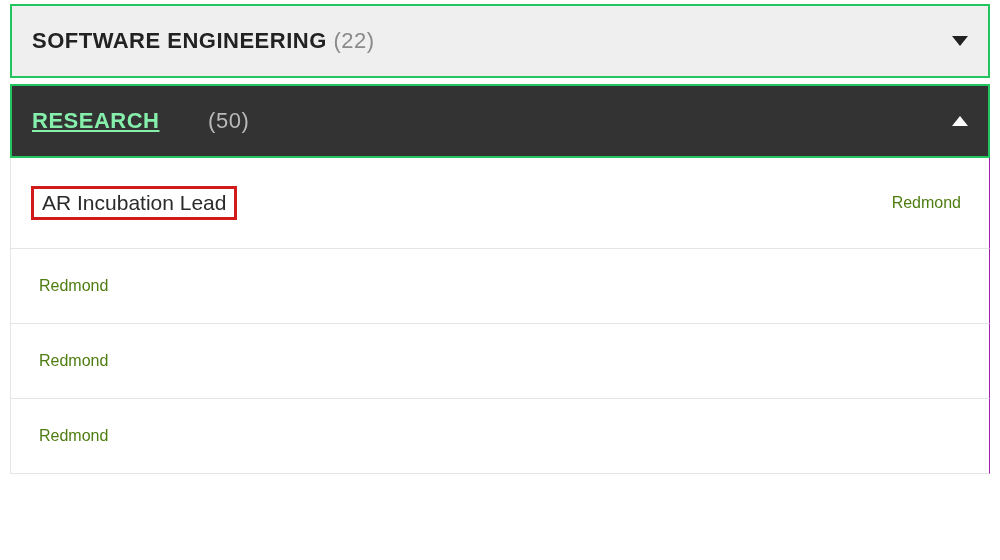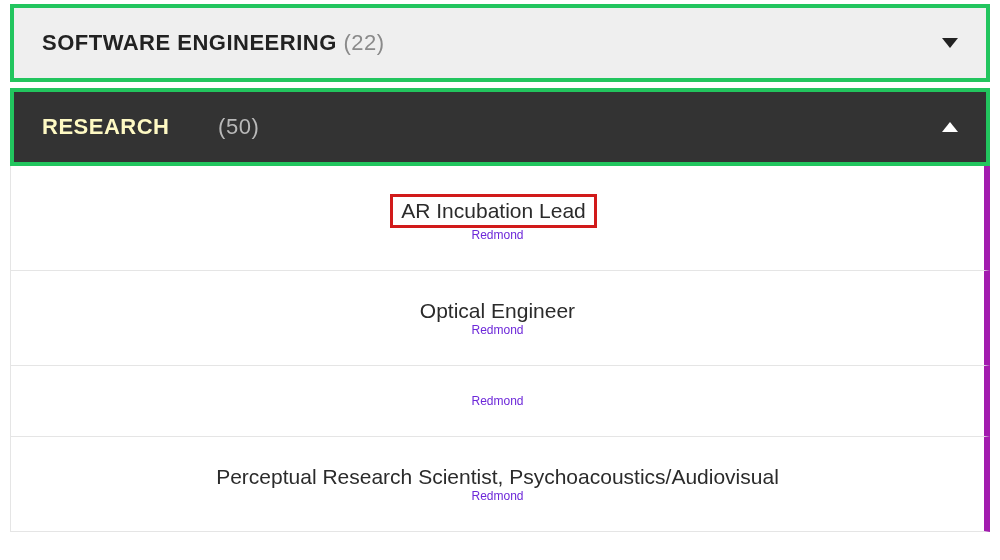--- a/index.html
+++ b/index.html
@@ -3,49 +3,48 @@
 <meta charset="utf-8">
 <style>
   * { box-sizing: border-box; margin: 0; padding: 0; }
   html, body { width: 1000px; height: 560px; font-family: "Segoe UI", "Helvetica Neue", Arial, sans-serif; background: #fff; }
   .container { width: 1000px; padding: 4px 10px 0 10px; }
   .category {
     width: 100%;
     display: flex;
     align-items: center;
     justify-content: space-between;
-    padding: 22px 28px;
-    border: 4px solid #22c55e;
+    padding: 22px 20px;
+    border: 2px solid #22c55e;
     margin-top: 6px;
     cursor: pointer;
   }
   .category.light { background: #efefef; margin-top: 0; }
   .category.white { background: #ffffff; }
   .category.dark  { background: #333333; }
   .cat-label { font-size: 22px; letter-spacing: 0.5px; }
   .cat-name  { font-weight: 600; color: #222; }
   .cat-count { color: #8a8a8a; font-weight: 400; }
-  .dark .cat-name  { color: #fef9c3; font-weight: 700; }
+  .dark .cat-name  { color: #86efac; font-weight: 700; text-decoration: underline; }
   .dark .cat-count { color: #b9b9b9; margin-left: 42px; }
   .chevron { font-size: 0; }
   .chevron svg { width: 16px; height: 10px; display: block; }
   .job-row {
     display: flex;
     align-items: center;
     justify-content: space-between;
     padding: 28px 28px;
     border-left: 1px solid #e5e5e5;
-    border-right: 6px solid #a21caf;
+    border-right: 1px solid #a21caf;
     border-bottom: 1px solid #e5e5e5;
     background: #fff;
     cursor: pointer;
-    flex-direction: column;
   }
   .job-title { font-size: 21px; color: #2b2b2b; font-weight: 300; }
-  .job-loc   { font-size: 12px; color: #6d28d9; text-align: center; }
+  .job-loc   { font-size: 16px; color: #4d7c0f; text-align: center; }
   .highlight-box {
     border: 3px solid #d11a1a;
     padding: 2px 8px;
     margin-left: -8px;
     display: inline-block;
   }
   .count-wrap::before { content: "("; }
   .count-wrap::after  { content: ")"; }
 </style>
 </head>
@@ -79,26 +78,24 @@
   </div>
 
   <div class="job-row">
     <span class="job-title">
       <span class="highlight-box">AR Incubation Lead</span>
     </span>
     <span class="job-loc">Redmond</span>
   </div>
 
   <div class="job-row">
-    <span class="job-title">Optical Engineer</span>
     <span class="job-loc">Redmond</span>
   </div>
 
   <div class="job-row">
     <span class="job-loc">Redmond</span>
   </div>
 
   <div class="job-row">
-    <span class="job-title">Perceptual Research Scientist, Psychoacoustics/Audiovisual</span>
     <span class="job-loc">Redmond</span>
   </div>
 
 </div>
 
 </body></html>

